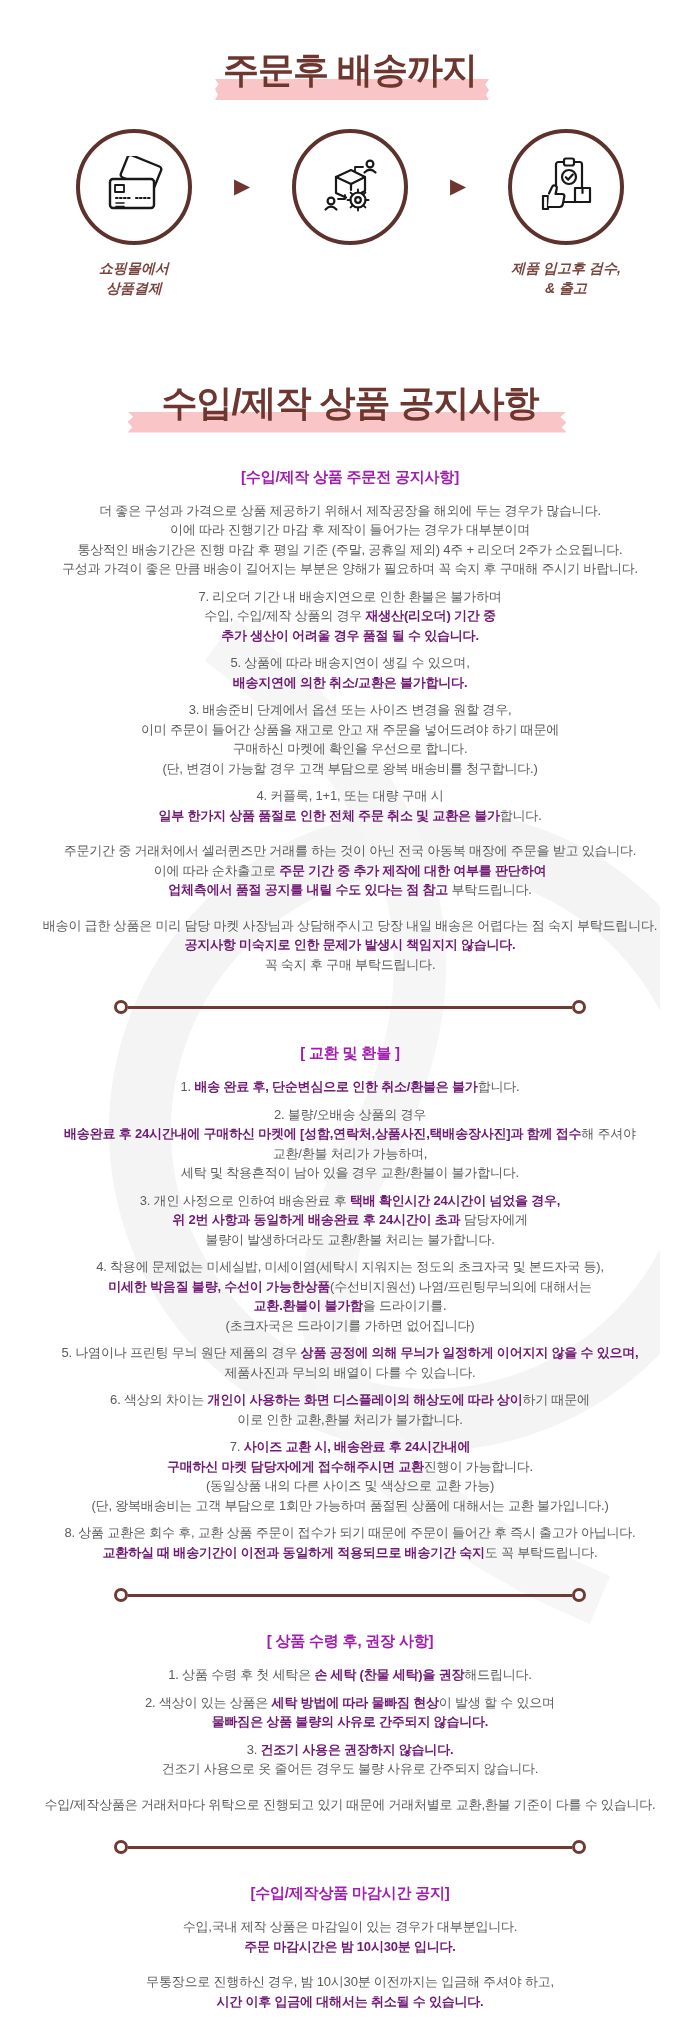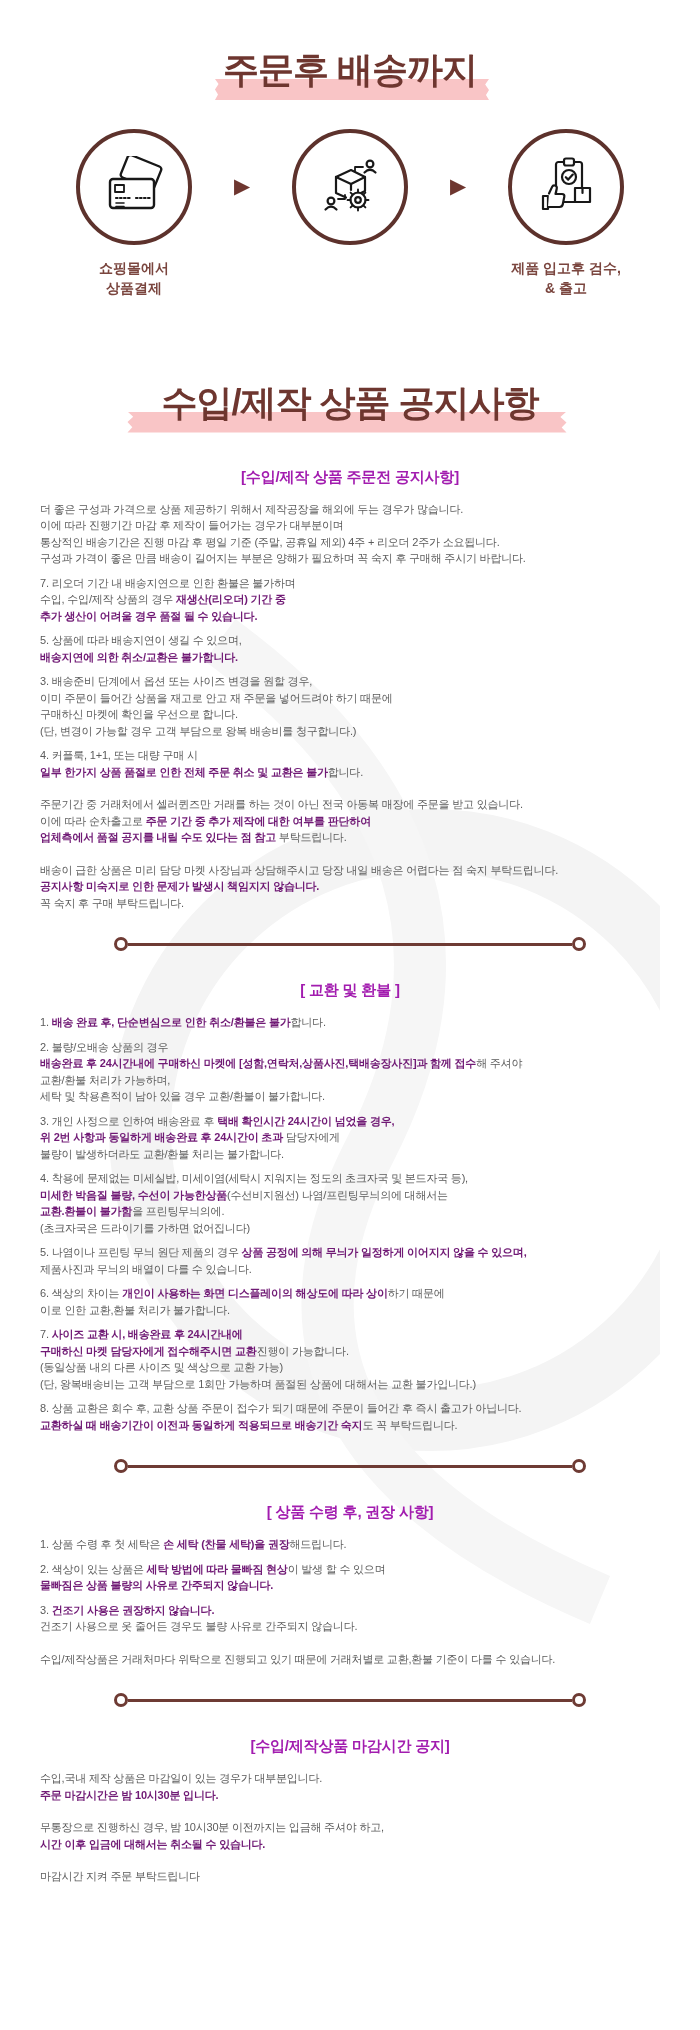--- a/index.html
+++ b/index.html
@@ -19,38 +19,38 @@
   }
   .band{
     position:absolute;z-index:0;bottom:-5px;height:21px;background:#f9c5c6;
     clip-path:polygon(0 0,100% 0,98.6% 26%,100% 52%,98.9% 76%,100% 100%,0 100%,1.1% 74%,0 50%,1.3% 24%);
   }
   .band.b1{left:-8px;right:-12px;}
   .band.b2{left:-34px;right:-28px;}
 
   
   .process{margin-top:34px;display:flex;justify-content:center;align-items:flex-start;}
-  .step{width:188px;text-align:center;}
+  .step{width:188px;text-align:center;font-style:italic;}
   .circle{
     width:108px;height:108px;margin:0 auto;border:4px solid #5d322c;border-radius:50%;
     background:#fff;display:flex;align-items:center;justify-content:center;
   }
   .arrow{width:28px;margin-top:46px;text-align:center;font-size:21px;color:#6e362f;line-height:1;}
   .step-label{margin:13px 0 0;font-size:14px;line-height:1.45;color:#7a453e;font-weight:700;}
 
   .notice-title{margin-top:80px;text-align:center;}
 
   
   main{margin-top:40px;}
   .section-heading{
     margin:0 0 14px;font-size:15px;font-weight:700;color:#a21caf;text-align:center;letter-spacing:-0.2px;
   }
   .block{
-    margin:0 auto 8px;max-width:660px;font-size:11px;line-height:1.5;
-    color:#5b5b5b;letter-spacing:-0.2px;
+    margin:0 auto 8px;max-width:660px;font-size:13px;line-height:1.5;
+    color:#5b5b5b;text-align:center;letter-spacing:-0.2px;
   }
   .block.gap{margin-top:16px;}
   .red{color:#701a75;font-weight:700;}
   .divider{display:flex;align-items:center;width:472px;margin:26px auto 30px;}
   .dot{flex:0 0 auto;width:8px;height:8px;border:3px solid #6e3b34;border-radius:50%;background:#fff;}
   .lineseg{flex:1;height:3px;background:#6e3b34;}
 </style>
 </head>
 <body>
 
@@ -154,21 +154,21 @@
         <span class="lineseg"></span>
         <span class="dot"></span>
       </div>
 
       <section>
         <h3 class="section-heading">[ 교환 및 환불 ]</h3>
         <div>
             <p class="block"><span>1. </span><span class="red">배송 완료 후, 단순변심으로 인한 취소/환불은 불가</span><span>합니다.</span></p>
             <p class="block"><span>2. 불량/오배송 상품의 경우</span><br><span class="red">배송완료 후 24시간내에 구매하신 마켓에 [성함,연락처,상품사진,택배송장사진]과 함께 접수</span><span>해 주셔야</span><br><span>교환/환불 처리가 가능하며,</span><br><span>세탁 및 착용흔적이 남아 있을 경우 교환/환불이 불가합니다.</span></p>
             <p class="block"><span>3. 개인 사정으로 인하여 배송완료 후 </span><span class="red">택배 확인시간 24시간이 넘었을 경우,</span><br><span class="red">위 2번 사항과 동일하게 배송완료 후 24시간이 초과</span><span> 담당자에게</span><br><span>불량이 발생하더라도 교환/환불 처리는 불가합니다.</span></p>
-            <p class="block"><span>4. 착용에 문제없는 미세실밥, 미세이염(세탁시 지워지는 정도의 초크자국 및 본드자국 등),</span><br><span class="red">미세한 박음질 불량, 수선이 가능한상품</span><span>(수선비지원선) 나염/프린팅무늬의에 대해서는</span><br><span class="red">교환.환불이 불가함</span><span>을 프린팅무늬의에.</span><br><span>(초크자국은 드라이기를 가하면 없어집니다)</span></p>
+            <p class="block"><span>4. 착용에 문제없는 미세실밥, 미세이염(세탁시 지워지는 정도의 초크자국 및 본드자국 등),</span><br><span class="red">미세한 박음질 불량, 수선이 가능한상품</span><span>(수선비지원선) 나염/프린팅무늬의에 대해서는</span><br><span class="red">교환.환불이 불가함</span><span>을 드라이기를.</span><br><span>(초크자국은 드라이기를 가하면 없어집니다)</span></p>
             <p class="block"><span>5. 나염이나 프린팅 무늬 원단 제품의 경우 </span><span class="red">상품 공정에 의해 무늬가 일정하게 이어지지 않을 수 있으며,</span><br><span>제품사진과 무늬의 배열이 다를 수 있습니다.</span></p>
             <p class="block"><span>6. 색상의 차이는 </span><span class="red">개인이 사용하는 화면 디스플레이의 해상도에 따라 상이</span><span>하기 때문에</span><br><span>이로 인한 교환,환불 처리가 불가합니다.</span></p>
             <p class="block"><span>7. </span><span class="red">사이즈 교환 시, 배송완료 후 24시간내에</span><br><span class="red">구매하신 마켓 담당자에게 접수해주시면 교환</span><span>진행이 가능합니다.</span><br><span>(동일상품 내의 다른 사이즈 및 색상으로 교환 가능)</span><br><span>(단, 왕복배송비는 고객 부담으로 1회만 가능하며 품절된 상품에 대해서는 교환 불가입니다.)</span></p>
             <p class="block"><span>8. 상품 교환은 회수 후, 교환 상품 주문이 접수가 되기 때문에 주문이 들어간 후 즉시 출고가 아닙니다.</span><br><span class="red">교환하실 때 배송기간이 이전과 동일하게 적용되므로 배송기간 숙지</span><span>도 꼭 부탁드립니다.</span></p>
           </div>
       </section>
 
       <div class="divider">
         <span class="dot"></span>
         <span class="lineseg"></span>

